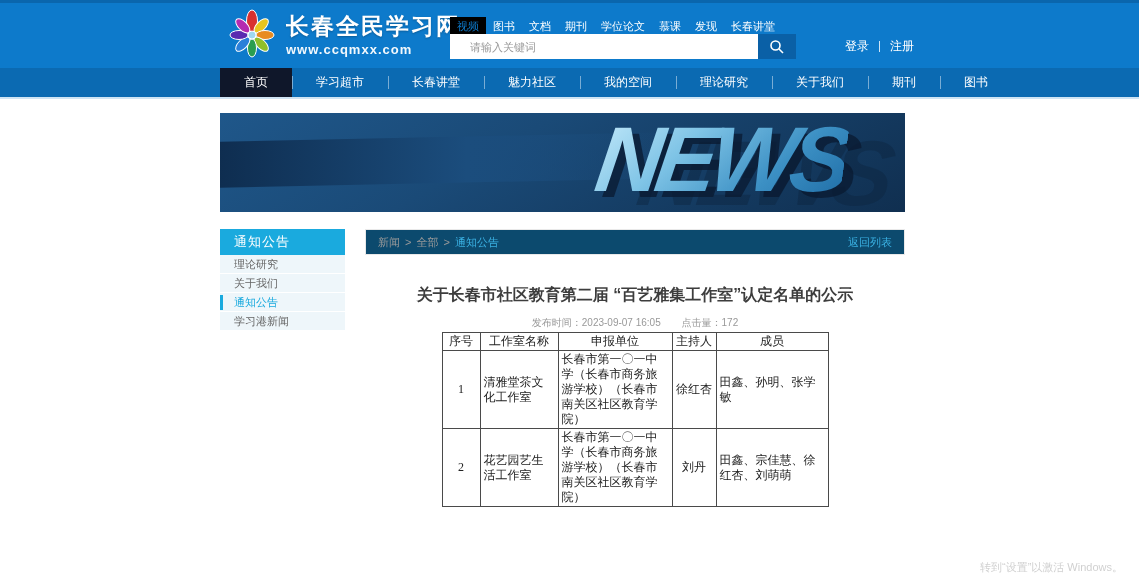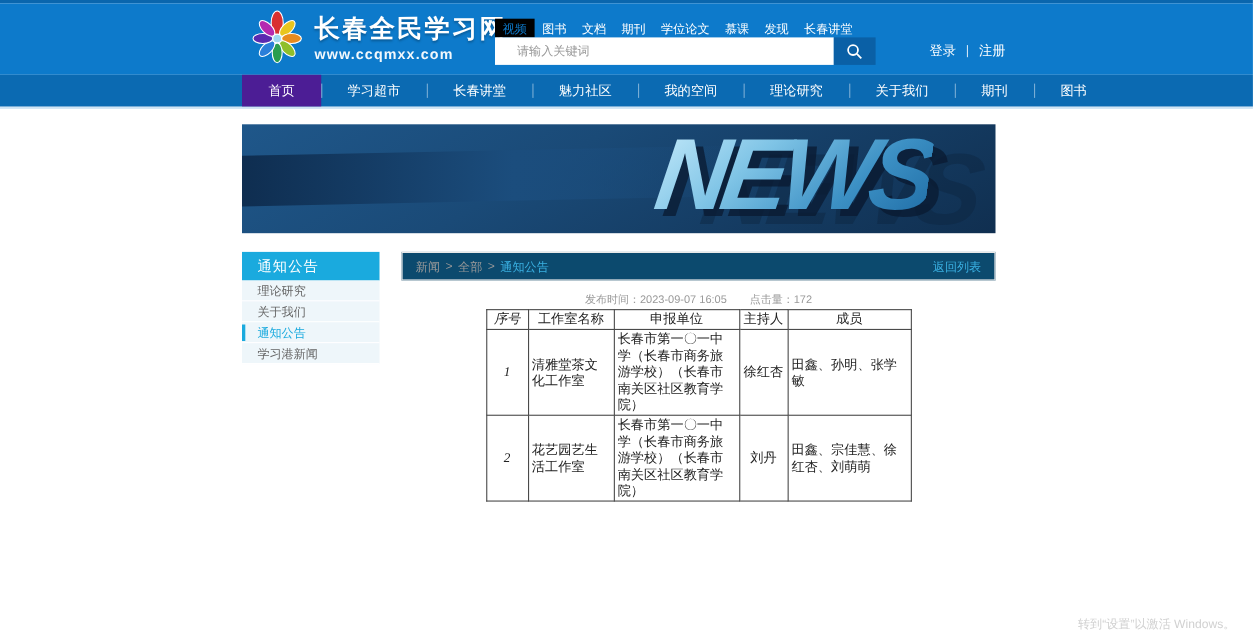--- a/index.html
+++ b/index.html
@@ -31,21 +31,21 @@
   .authlinks { position:absolute; left:845px; top:38px; color:#fff; font-size:12px;
     display:flex; align-items:center; }
   .authlink { cursor:pointer; }
   .authdivider { width:1px; height:11px; background:rgba(255,255,255,.8); margin:0 10px; }
 
   
   .navbar { position:absolute; left:0; top:68px; width:1139px; height:29px; background:#0b6ab2;
     display:flex; align-items:stretch; padding-left:220px; }
   .navitem { color:#fff; font-size:12px; display:flex; align-items:center; padding:0 24px;
     cursor:pointer; position:relative; white-space:nowrap; }
-  .navitem.active { background:#4c1d95; }
+  .navitem.active { background:#0f172a; }
   .navitem + .navitem::before { content:""; position:absolute; left:0; top:8px; width:1px;
     height:13px; background:rgba(255,255,255,.45); }
   .navline { position:absolute; left:0; top:97px; width:1139px; height:2px; background:#cfe4f4; }
 
   
   .banner { position:absolute; left:220px; top:113px; width:685px; height:99px; overflow:hidden;
     background:linear-gradient(150deg,#1f578a 0%,#1a4a77 40%,#143a60 75%,#102f50 100%); }
   .banner-ribbon { position:absolute; left:-12px; top:24px; width:470px; height:46px;
     background:linear-gradient(90deg,#0e2c4e 0%,#1b4d7d 55%,rgba(27,77,125,0) 100%);
     transform:skewY(-1.2deg); }
@@ -86,21 +86,21 @@
 
   .article-body { margin-top:21px; padding:0 8px; font-size:13px; color:#3d3d3d;
     line-height:17.5px; text-align:justify; }
   .article-body p.indent { text-indent:2.2em; }
 
   .workshop-table { margin:2px auto 0 auto; border-collapse:collapse;
     font-family:"Liberation Serif","DejaVu Serif",serif; font-size:12px; color:#222; }
   .workshop-table th, .workshop-table td { border:1px solid #4a4a4a; padding:1px 3px;
     line-height:15px; vertical-align:middle; font-weight:normal; }
   .workshop-table th { text-align:center; height:18px; }
-  .col-no    { width:38px; text-align:center;font-style:italic; }
+  .col-no    { width:38px; text-align:center; }
   .col-name  { width:78px; }
   .col-org   { width:114px; }
   .col-host  { width:44px; text-align:center; }
   .col-mem   { width:112px; }
 
   
   .watermark { position:absolute; right:16px; bottom:8px; color:rgba(170,170,170,.55);
     text-align:left; }
   .watermark-line1 { font-size:17px; }
   .watermark-line2 { font-size:11px; margin-top:2px; }
@@ -206,20 +206,21 @@
 <div class="main">
   <div class="breadcrumb">
     <span class="crumb">新闻</span>
     <span class="crumb-sep">&gt;</span>
     <span class="crumb">全部</span>
     <span class="crumb-sep">&gt;</span>
     <span class="crumb crumb-current">通知公告</span>
     <span class="back-link">返回列表</span>
   </div>
 
+  <h1 class="article-title">关于长春市社区教育第二届 “百艺雅集工作室”认定名单的公示</h1>
 
   <div class="article-meta">
     <span>发布时间：2023-09-07 16:05</span>
     <span class="meta-clicks">点击量：172</span>
   </div>
 
 
   <table class="workshop-table">
     <thead>
       <tr>

